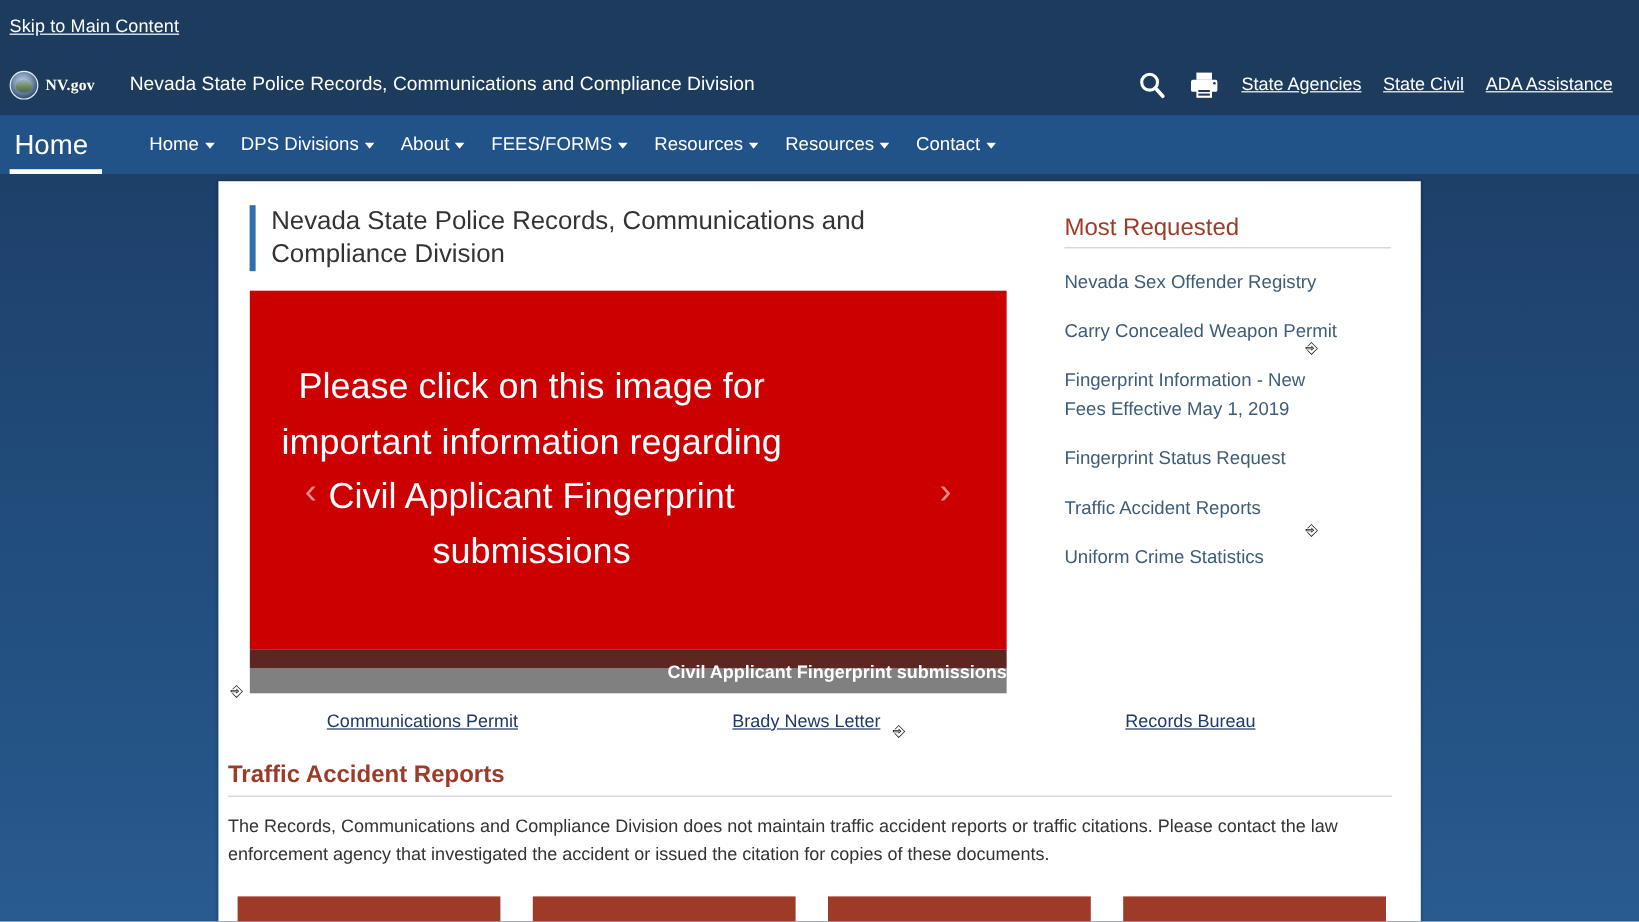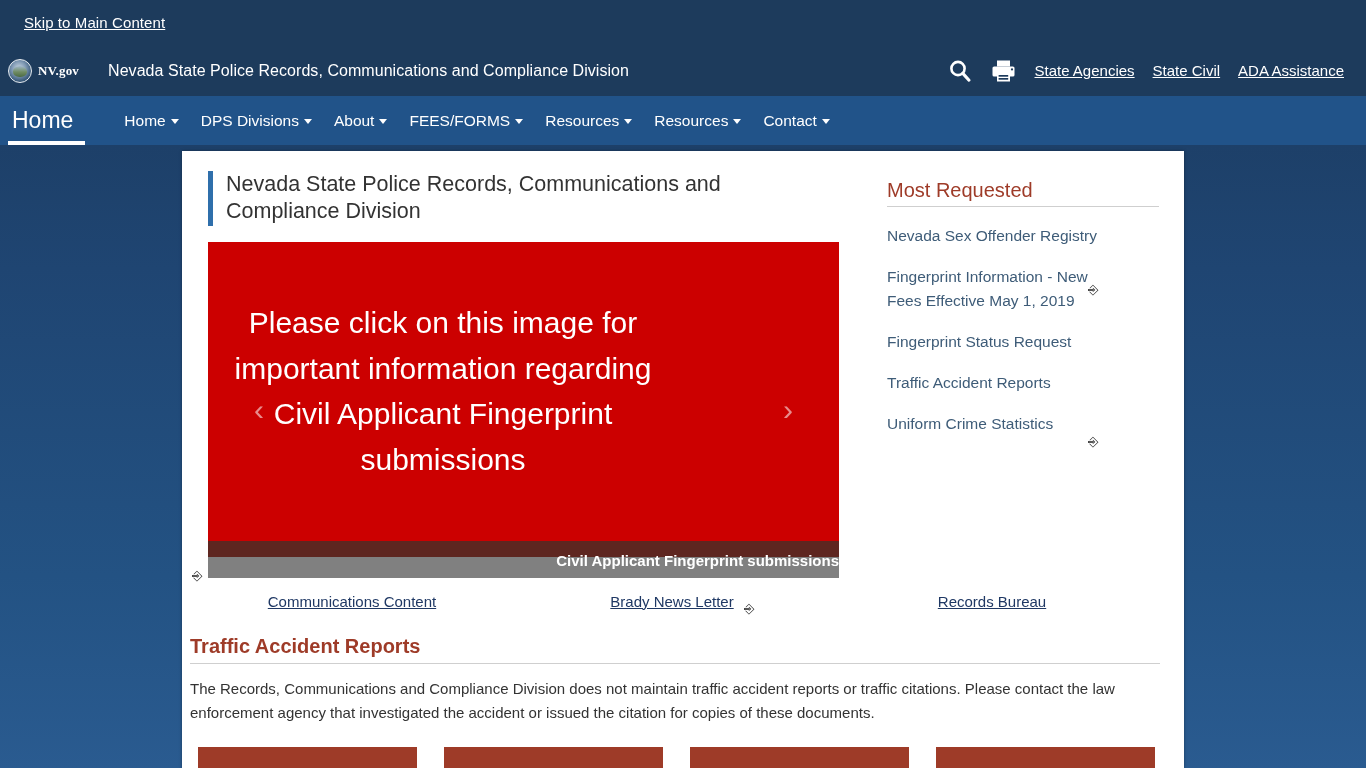--- a/index.html
+++ b/index.html
@@ -13,21 +13,21 @@
   body {
     background: linear-gradient(180deg, #1b3a5e 0%, #1f4572 35%, #235283 75%, #2a5b90 100%);
   }
 
   
   .skipbar {
     height: 45px;
     background: #1d3b5c;
     display: flex;
     align-items: center;
-    padding-left: 24px;
+    padding-left: 8px;
   }
   .skip-link {
     color: #ffffff;
     font-size: 15px;
     text-decoration: underline;
     cursor: pointer;
     letter-spacing: .1px;
   }
 
   
@@ -416,32 +416,33 @@
           <div class="caption">
             <span>Civil Applicant Fingerprint submissions</span>
           </div>
         </div>
       </div>
 
       <div class="col-side">
         <div class="side-h">Most Requested</div>
         <ul class="side-list">
           <li><a href="#">Nevada Sex Offender Registry</a></li>
+          <li><a href="#">Carry Concealed Weapon Permit</a></li>
           <li><a href="#">Fingerprint Information - New Fees Effective May 1, 2019</a></li>
           <li><a href="#">Fingerprint Status Request</a></li>
           <li><a href="#">Traffic Accident Reports</a></li>
           <li><a href="#">Uniform Crime Statistics</a></li>
         </ul>
       </div>
 
     </div>
 
     <div class="quicklinks">
       <div class="ql">
-        <a href="#">Communications Content</a>
+        <a href="#">Communications Permit</a>
       </div>
       <div class="ql">
         <a href="#">Brady News Letter</a>
       </div>
       <div class="ql">
         <a href="#">Records Bureau</a>
       </div>
     </div>
 
     <div class="section">

